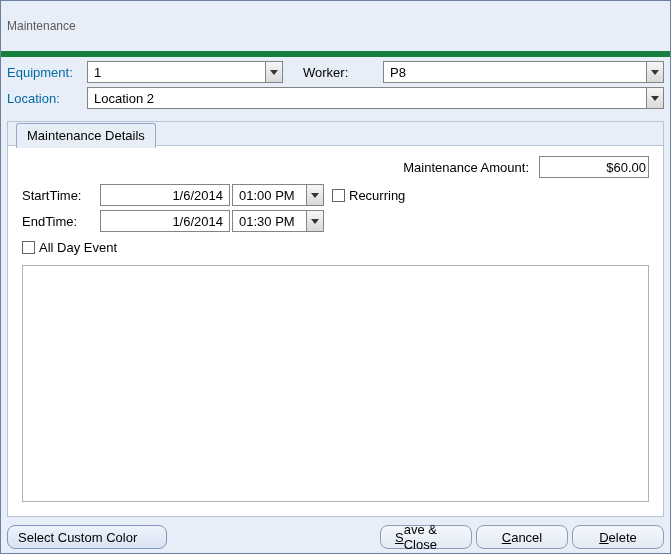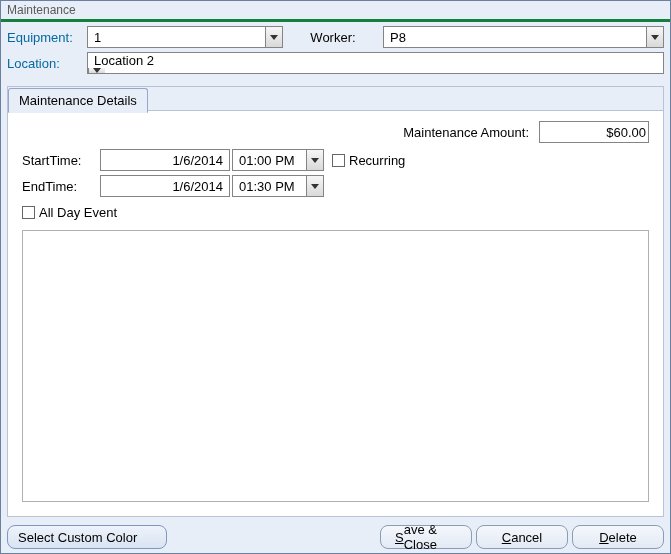--- a/index.html
+++ b/index.html
@@ -13,43 +13,43 @@
   .window {
     width: 671px;
     height: 554px;
     border: 1px solid #6b7f9e;
     background: #e8eef7;
     position: relative;
     display: flex;
     flex-direction: column;
   }
   .titlebar {
-    padding: 2px 6px;
+    padding: 18px 6px;
     font-size: 12px;
     color: #5a5a5a;
-    border-bottom: 3px solid #15803d;
+    border-bottom: 6px solid #15803d;
   }
   .header {
     padding: 4px 6px 6px 6px;
     background: #e8eef7;
   }
   .row {
     display: flex;
     align-items: center;
     margin-bottom: 4px;
   }
   .label-col {
     width: 80px;
     font-size: 13px;
     color: #0369a1;
   }
   .label-col-mid {
     width: 60px;
     font-size: 13px;
-    text-align: center;
+    text-align: left;
     margin: 0 20px;
   }
   .dropdown {
     display: flex;
     align-items: stretch;
     height: 22px;
     border: 1px solid #848484;
     background: #fff;
   }
   .dropdown .dd-text {
@@ -72,21 +72,21 @@
   .dd-btn::after {
     content: "";
     width: 0; height: 0;
     border-left: 4px solid transparent;
     border-right: 4px solid transparent;
     border-top: 5px solid #333;
   }
   .dd-eq { width: 196px; }
   .dd-worker { width: 200px; }
   .dd-type { width: 525px; }
-  .dd-loc { width: 525px; flex-direction: column; }
+  .dd-loc { width: 525px; }
 
   .content {
     flex: 1;
     margin: 0 6px 36px 6px;
     background: #fff;
     border: 1px solid #b8c4d6;
     padding: 6px 8px 8px 8px;
     display: flex;
     flex-direction: column;
     position: relative;
@@ -107,21 +107,21 @@
   .tab-wrap {
     position: relative;
     margin: -6px -8px 0 -8px;
     height: 24px;
     border-bottom: 1px solid #b8c4d6;
     background: #e8eef7;
   }
   .tab-wrap .tab {
     position: relative;
     top: 1px;
-    left: 0;
+    left: 8px;
     border-radius: 3px 3px 0 0;
   }
   .details {
     padding: 10px 6px 6px 6px;
     flex: 1;
     display: flex;
     flex-direction: column;
   }
   .amount-row {
     display: flex;

